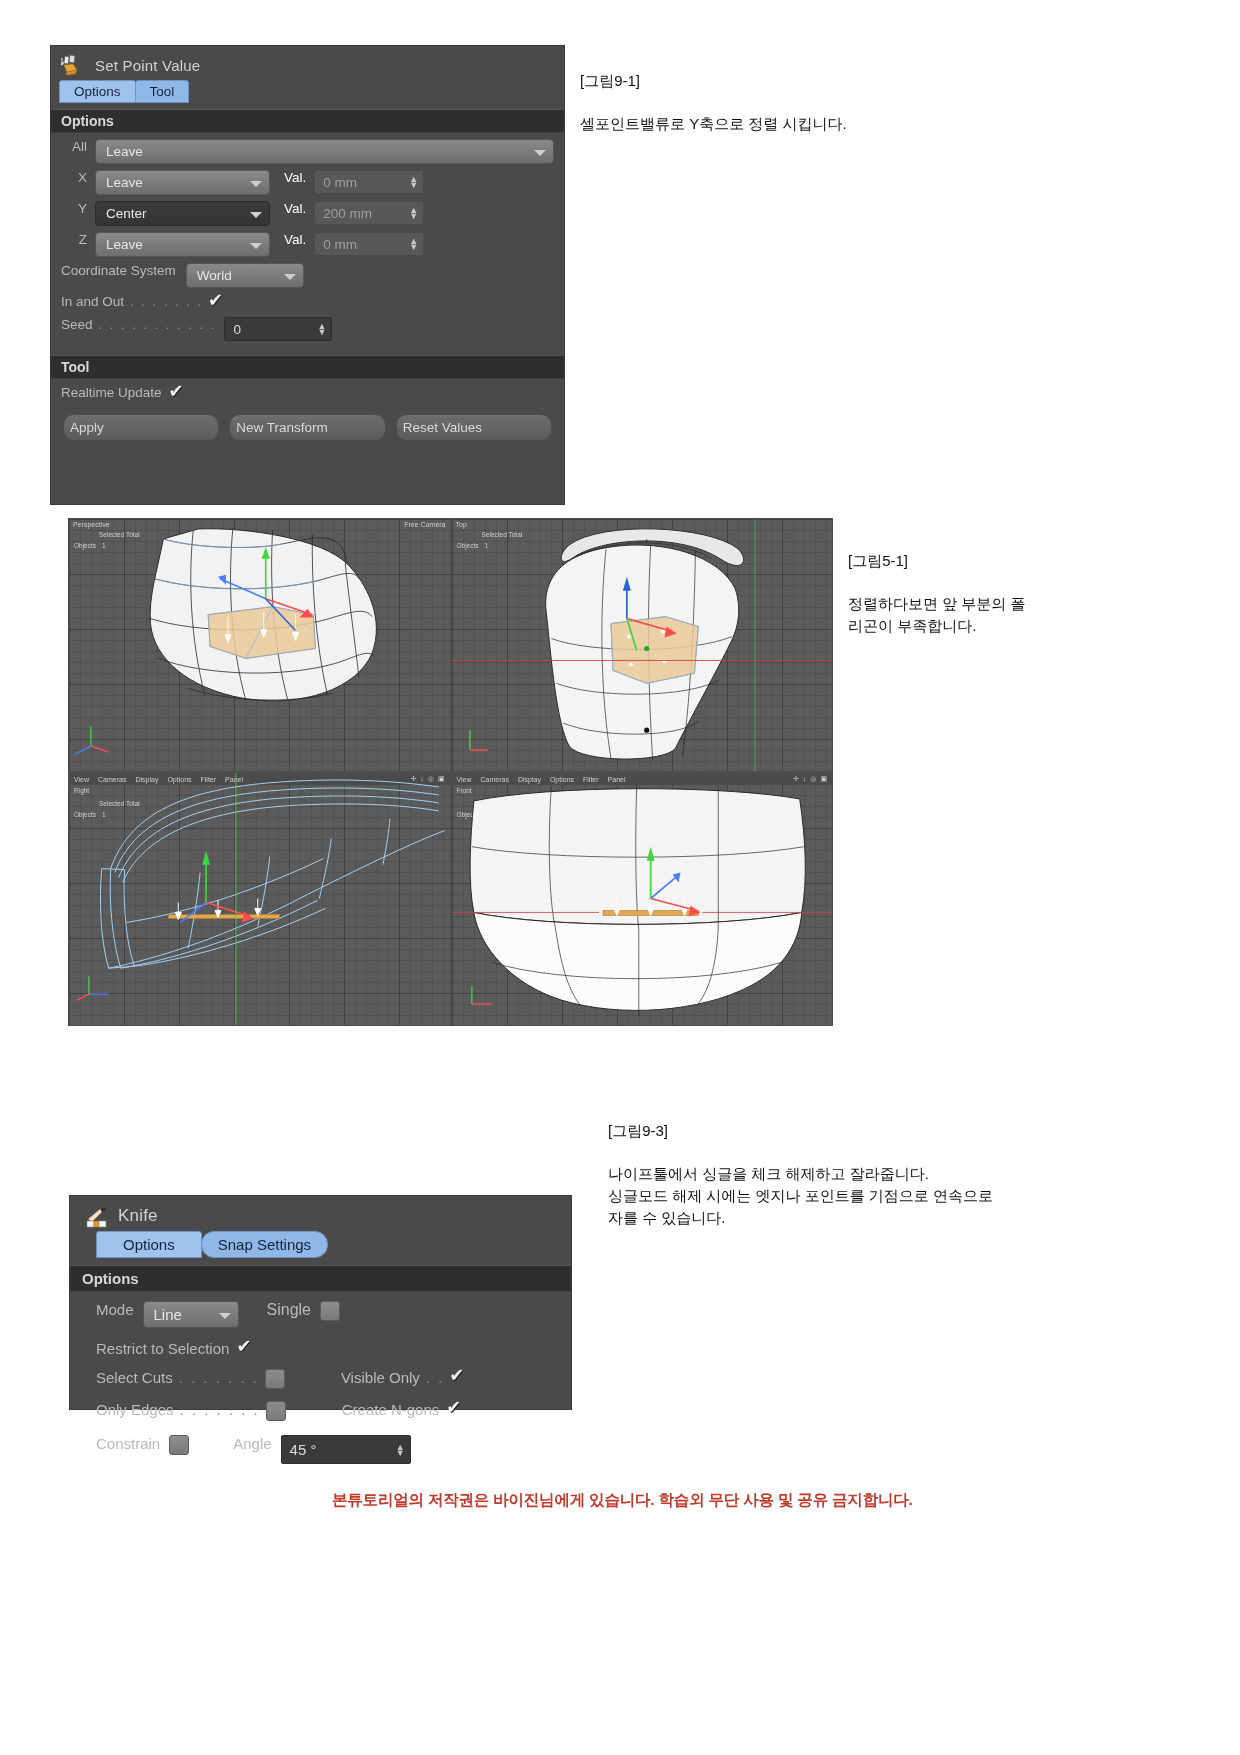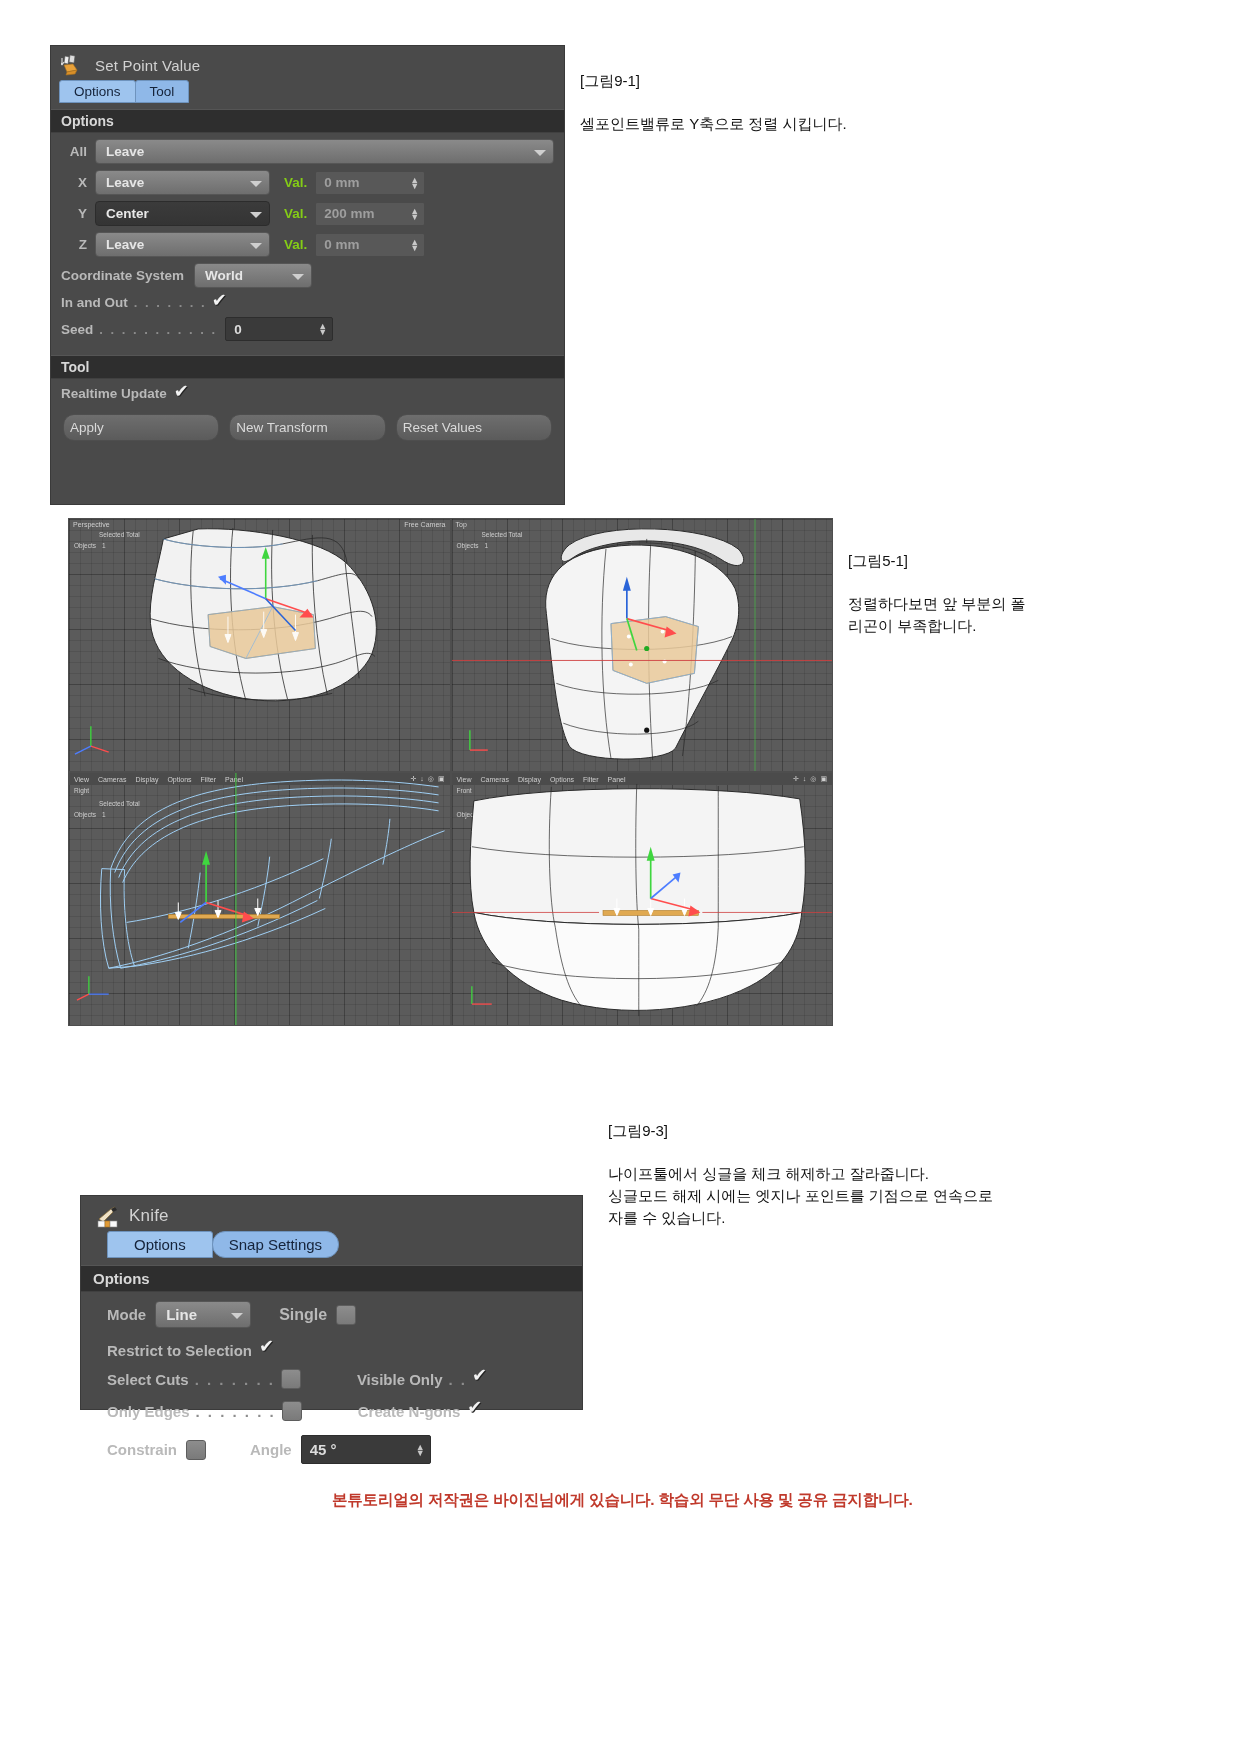--- a/index.html
+++ b/index.html
@@ -43,23 +43,23 @@
   .section-head{
     background:#2e2e2e;
     color:#d8d8d8;
     font-size:14px;
     font-weight:bold;
     padding:3px 10px;
     border-top:1px solid #555;
     border-bottom:1px solid #404040;
   }
   .rows{ padding:6px 10px 8px 10px; }
-  .row{ display:flex; align-items:center; margin-bottom:6px;font-weight:bold; }
+  .row{ display:flex; margin-bottom:6px; }
   .lbl{ color:#b9b9b9; font-size:13.5px; }
-  .lbl.dim{ color:#84cc16; }
+  .lbl.dim{ color:#ffffff; }
 
   .combo{
     position:relative;
     background:linear-gradient(#8a8a8a,#6e6e6e);
     border:1px solid #565656;
     border-radius:4px;
     color:#e6e6e6;
     font-size:13.5px;
     padding:3px 22px 3px 10px;
     height:25px;
@@ -544,21 +544,21 @@
     </svg>
   </div>
 </div>
 
 <div class="caption" style="left:848px; top:528px; width:220px;">
   <span class="cap-tag">[그림5-1]</span>
   <span>정렬하다보면 앞 부분의 폴
 리곤이 부족합니다.</span>
 </div>
 
-<div class="modo-panel" style="left:80px; top:1195px; width:503px; height:215px;">
+<div class="modo-panel" style="left:69px; top:1195px; width:503px; height:215px;">
 
   <div class="panel-titlebar" style="padding:9px 12px 4px 14px;">
     <span class="icon-knife">
       <svg width="28" height="24" viewBox="0 0 28 24">
         <path d="M4 14 L16 4 L20 2 L18 7 L8 17 Z" fill="#f0e3c8" stroke="#8a6b34" stroke-width=".7"></path>
         <path d="M16 4 L20 2 L22 5 L18 7 Z" fill="#2b2b2b"></path>
         <rect x="3" y="16" width="7" height="6" fill="#fafafa" stroke="#888" stroke-width=".6"></rect>
         <rect x="10" y="16" width="5" height="6" fill="#e09a36" stroke="#a86f1d" stroke-width=".6"></rect>
         <rect x="15" y="16" width="7" height="6" fill="#fafafa" stroke="#888" stroke-width=".6"></rect>
       </svg>

